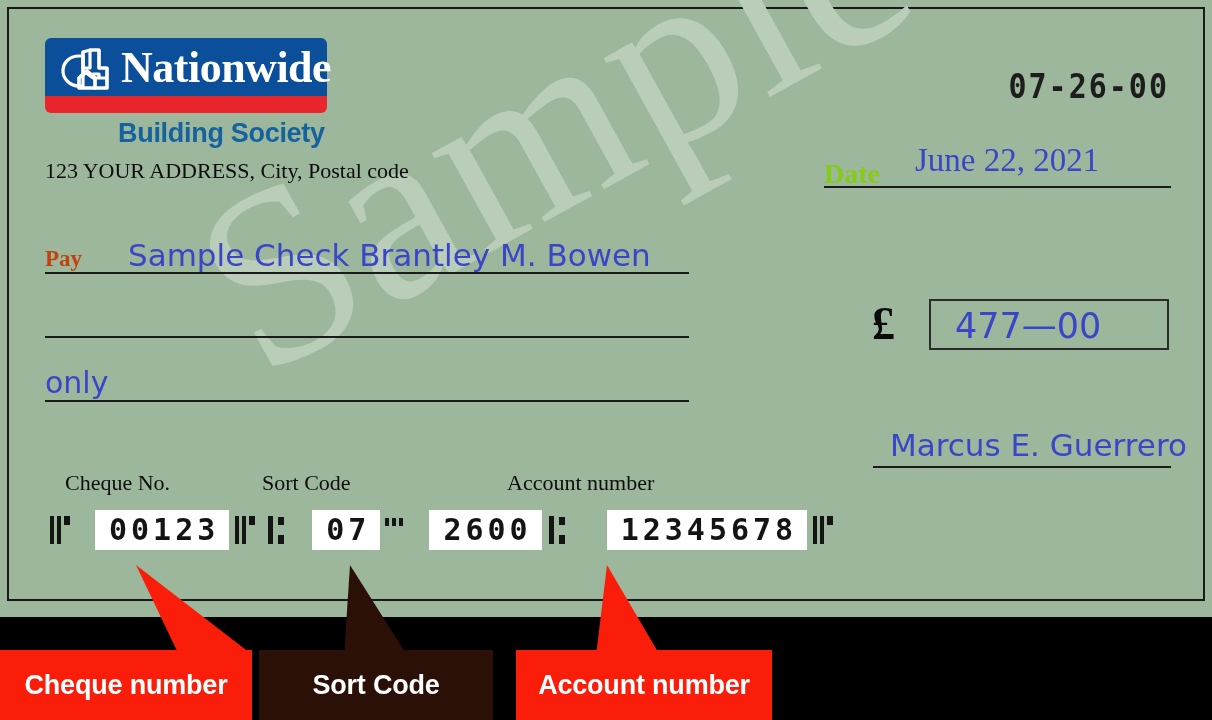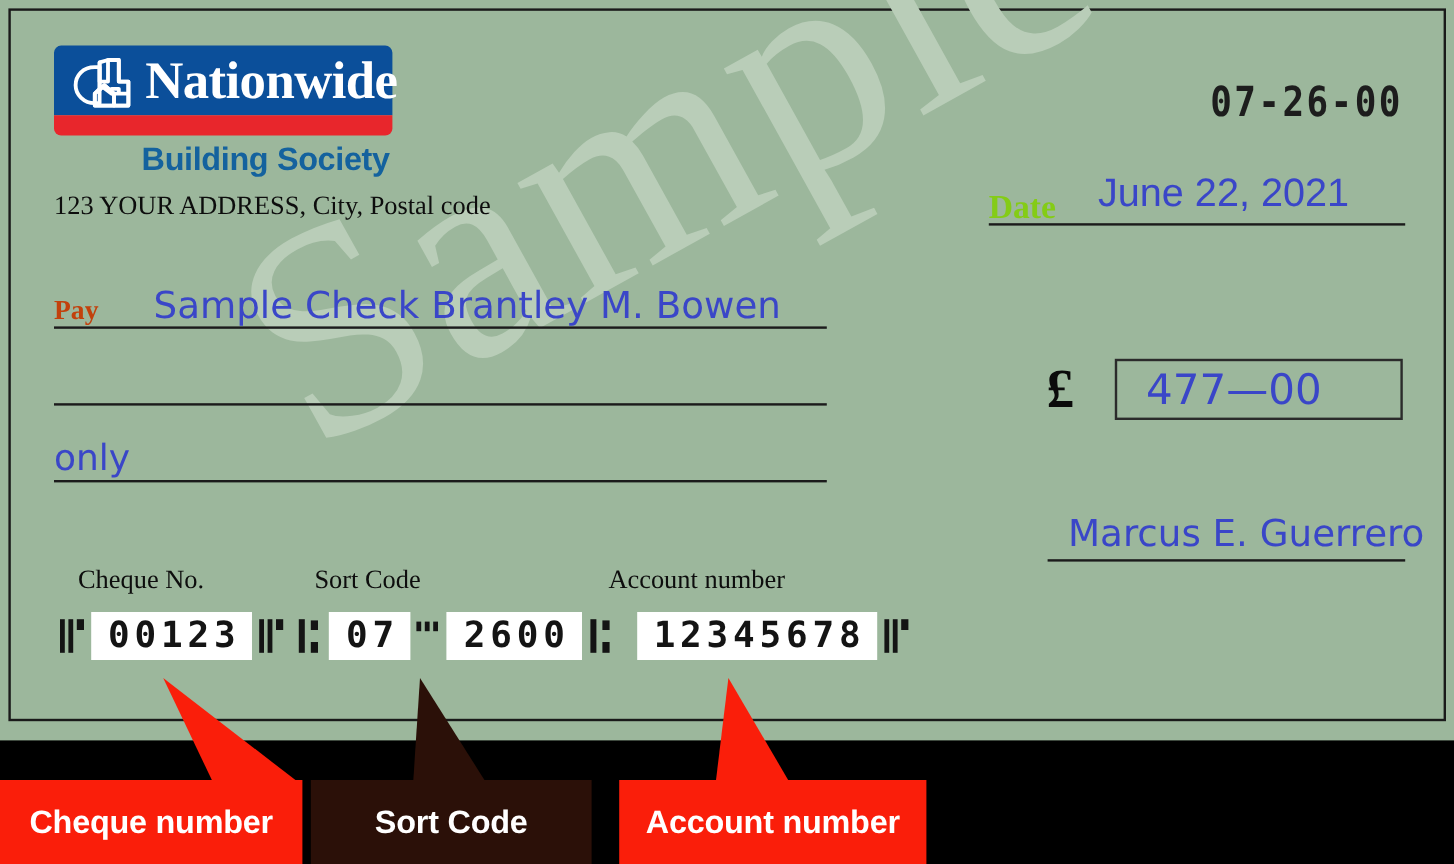--- a/index.html
+++ b/index.html
@@ -130,21 +130,21 @@
   }
   .date-rule {
     position: absolute;
     left: 824px; top: 186px;
     width: 347px; height: 0;
     border-top: 2px solid #1b1b1b;
   }
   .date-value {
     position: absolute;
     left: 915px; top: 142px;
-    font-family: Liberation Sans, sans-serif;
+    font-family: Liberation Serif, serif;
     font-size: 33px;
     color: #3a46c8;
     white-space: nowrap;
   }
 
   
   .pay-label {
     position: absolute;
     left: 45px; top: 246px;
     font-family: "Liberation Serif", serif;
@@ -239,20 +239,21 @@
     background: #ffffff;
     font-family: "DejaVu Sans Mono", monospace;
     font-weight: bold;
     font-size: 30px;
     color: #141414;
     letter-spacing: 4px;
     padding: 4px 10px 5px 14px;
     height: 40px;
     line-height: 31px;
     display: inline-block;
+    margin-left: 19px;
   }
   .micr-sym {
     display: inline-block;
     position: relative;
     width: 22px;
     height: 32px;
     margin: 0 5px;
   }
   
   .micr-sym i {

